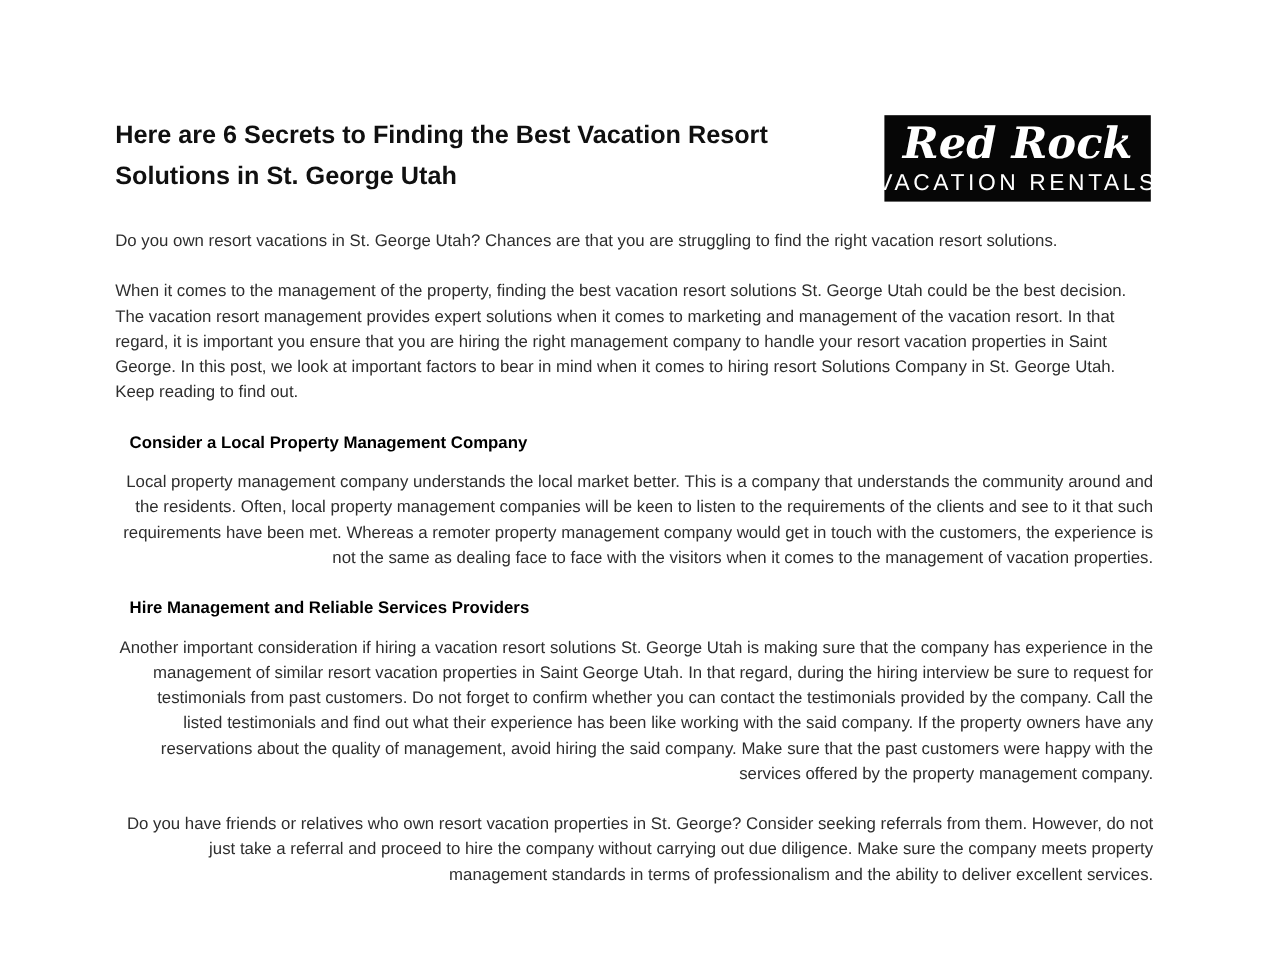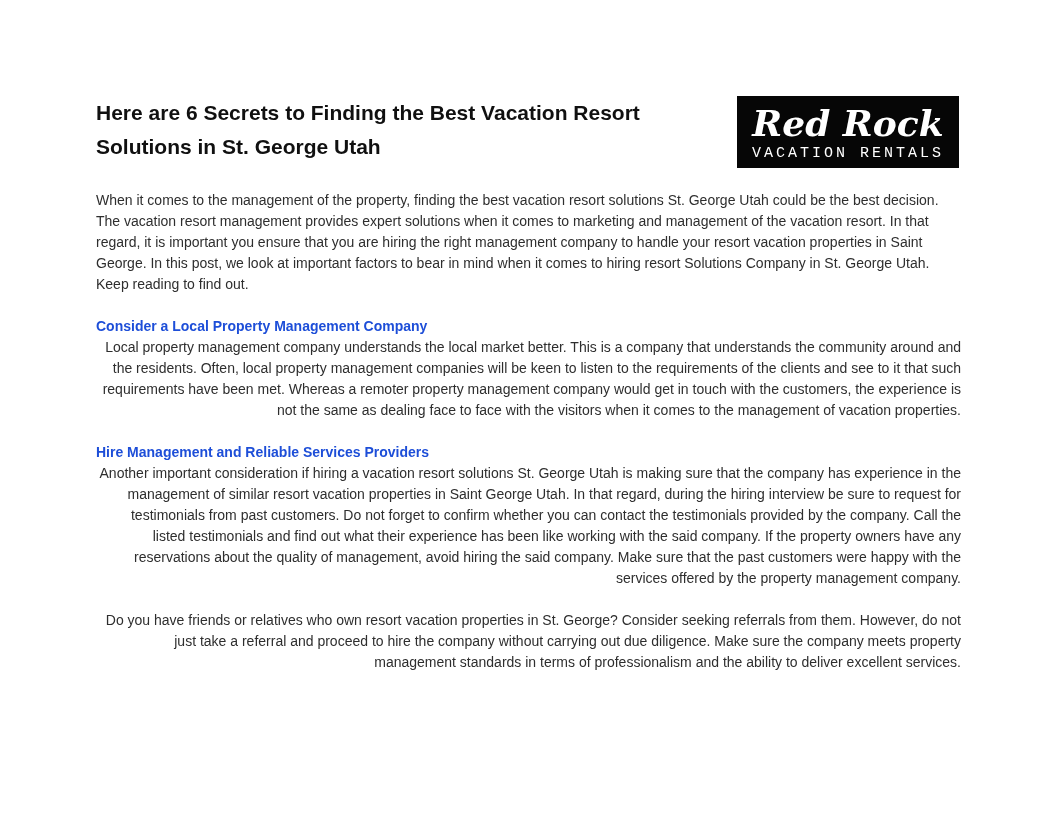--- a/index.html
+++ b/index.html
@@ -46,55 +46,56 @@
   }
   .logo-brand {
     font-family: "DejaVu Serif", serif;
     font-style: italic;
     font-weight: bold;
     font-size: 36px;
     line-height: 40px;
     white-space: nowrap;
   }
   .logo-tagline {
-    font-family: Liberation Mono, monospace;
-    font-size: 15px;
+    font-family: Liberation Sans, sans-serif;
+    font-size: 19px;
     letter-spacing: 3px;
     margin-top: 2px;
     white-space: nowrap;
   }
   p.body-text {
     font-size: 14px;
     line-height: 21px;
     margin: 0 0 21px 0;
   }
   h2.section-heading {
     font-size: 14px;
     line-height: 21px;
     font-weight: bold;
-    color: #1d4ed8;
-    margin: 0;
+    color: #000000;
+    margin: 12px;
   }
   .section p.body-text {
     margin-top: 0;
     text-align: right;
   }
 </style>
 </head>
 <body>
 
 <div class="page">
 
   <div class="logo">
     <div class="logo-brand">Red Rock</div>
     <div class="logo-tagline">VACATION RENTALS</div>
   </div>
 
   <h1 class="doc-title">Here are 6 Secrets to Finding the Best Vacation Resort Solutions in St. George Utah</h1>
 
+  <p class="body-text">Do you own resort vacations in St. George Utah? Chances are that you are struggling to find the right vacation resort solutions.</p>
 
   <p class="body-text">When it comes to the management of the property, finding the best vacation resort solutions St. George Utah could be the best decision. The vacation resort management provides expert solutions when it comes to marketing and management of the vacation resort. In that regard, it is important you ensure that you are hiring the right management company to handle your resort vacation properties in Saint George. In this post, we look at important factors to bear in mind when it comes to hiring resort Solutions Company in St. George Utah. Keep reading to find out.</p>
 
   <div class="section">
     <h2 class="section-heading">Consider a Local Property Management Company</h2>
     <p class="body-text">Local property management company understands the local market better. This is a company that understands the community around and the residents. Often, local property management companies will be keen to listen to the requirements of the clients and see to it that such requirements have been met. Whereas a remoter property management company would get in touch with the customers, the experience is not the same as dealing face to face with the visitors when it comes to the management of vacation properties.</p>
   </div>
 
   <div class="section">
     <h2 class="section-heading">Hire Management and Reliable Services Providers</h2>

